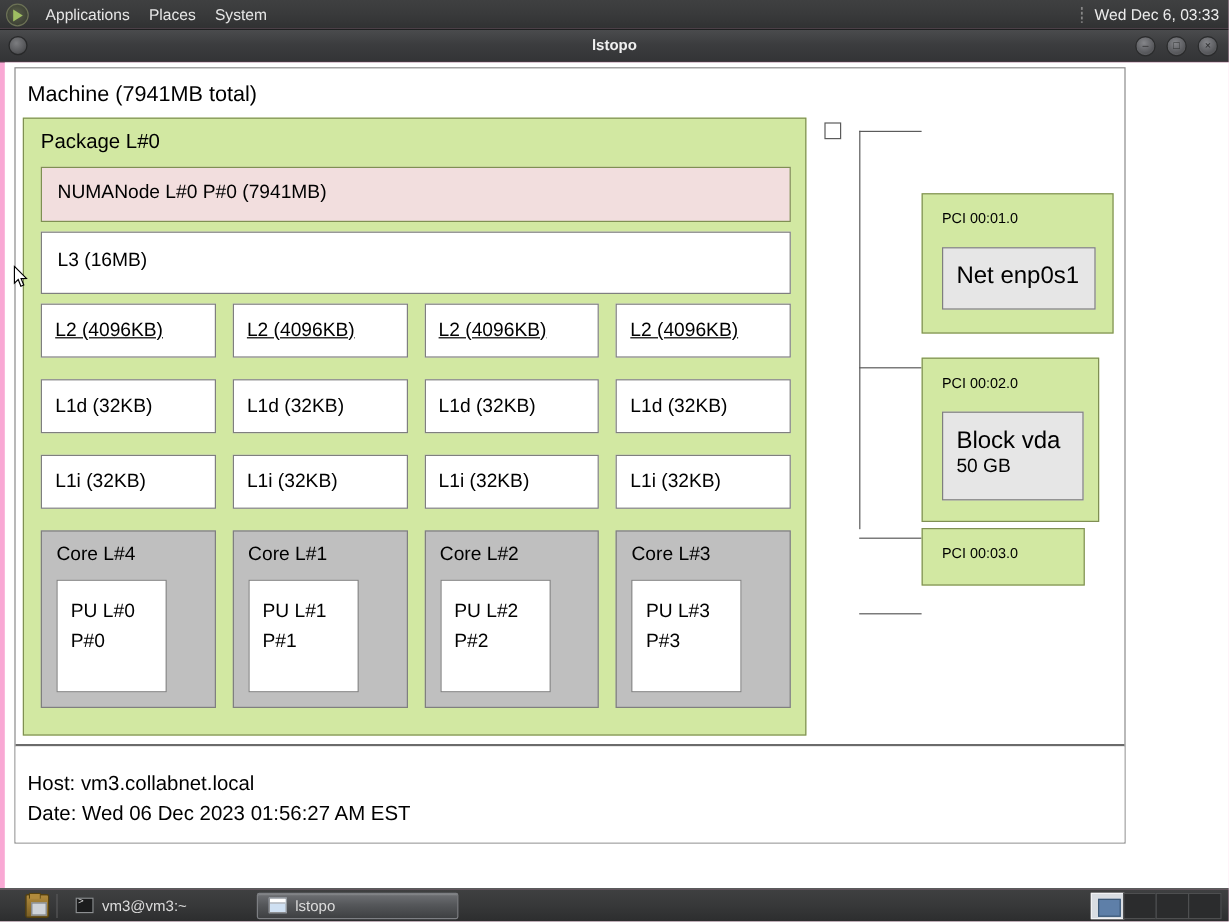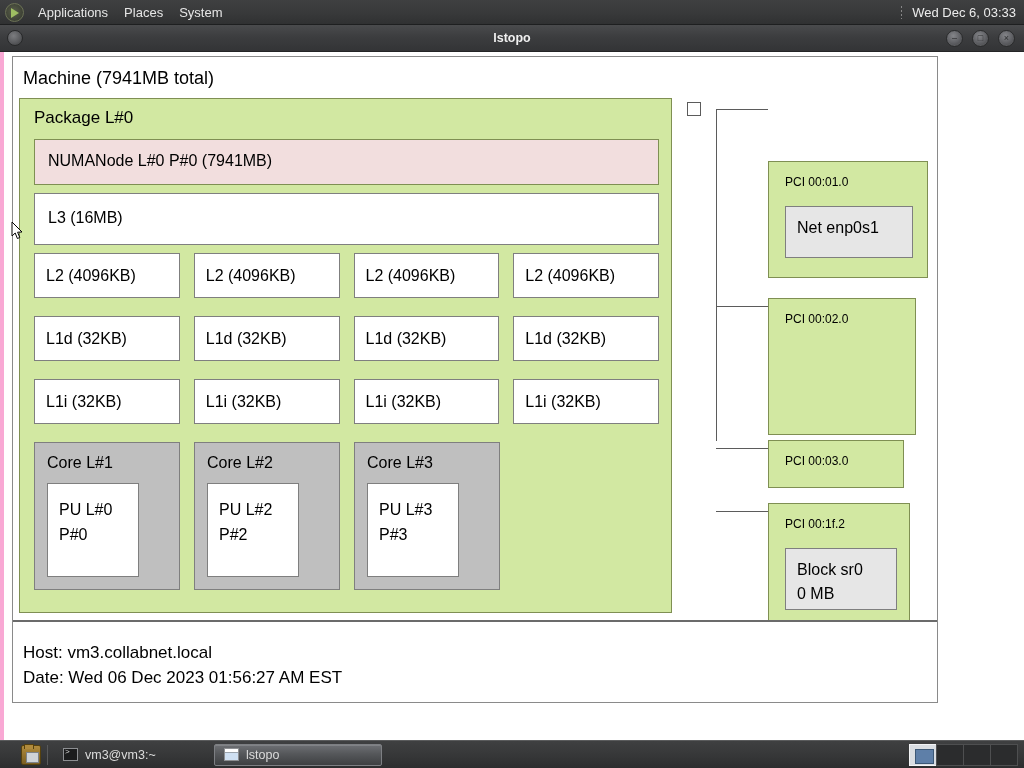--- a/index.html
+++ b/index.html
@@ -108,21 +108,21 @@
     background: #ffffff; border: 1px solid #7f7f7f;
   }
   #l3-label { position: absolute; left: 13px; top: 15px; font-size: 16px; }
 
   .cache-row { position: absolute; left: 14px; width: 625px; display: flex; }
   .cache-box {
     background: #ffffff; border: 1px solid #7f7f7f;
     display: flex; align-items: center;
     padding-left: 11px; font-size: 16px; color: #000;
   }
-  #row-l2  { top: 154px; height: 45px; }
+  #row-l2  { top: 154px; height: 45px; text-decoration: underline; }
   #row-l1d { top: 217px; height: 45px; }
   #row-l1i { top: 280px; height: 45px; border-radius: 17px; }
   .cache-box { width: 146px; height: 100%; margin-right: 14px; }
   .cache-box:last-child { margin-right: 0; }
 
   #row-cores { position: absolute; left: 14px; top: 343px; width: 625px; height: 148px; display: flex; }
   .core-box {
     width: 146px; height: 148px; margin-right: 14px;
     background: #bfbfbf; border: 1px solid #7f7f7f;
     position: relative;
@@ -150,21 +150,21 @@
 
   .pci-box {
     position: absolute; left: 87px;
     background: #d2e8a2; border: 1px solid #7f8f53;
   }
   .pci-label { position: absolute; left: 16px; top: 13px; font-size: 12px; color: #000; }
   .pci-dev {
     position: absolute; left: 16px;
     background: #e6e6e6; border: 1px solid #7f7f7f;
   }
-  .pci-dev-l1 { position: absolute; left: 11px; top: 12px; font-size: 16px; }
+  .pci-dev-l1 { position: absolute; left: 11px; top: 12px; font-size: 20px; }
   .pci-dev-l2 { position: absolute; left: 11px; top: 36px; font-size: 16px; }
 
   #pci0 { top: 63px;  width: 160px; height: 117px; }
   #pci0 .pci-dev { top: 44px; width: 128px; height: 52px; }
   #pci1 { top: 200px; width: 148px; height: 137px; }
   #pci1 .pci-dev { top: 44px; width: 118px; height: 74px; }
   #pci2 { top: 342px; width: 136px; height: 48px; }
   #pci3 { top: 405px; width: 142px; height: 122px; }
   #pci3 .pci-dev { top: 44px; width: 112px; height: 62px; }
 
@@ -307,24 +307,31 @@
 
         <div class="cache-row" id="row-l1i">
           <div class="cache-box">L1i (32KB)</div>
           <div class="cache-box">L1i (32KB)</div>
           <div class="cache-box">L1i (32KB)</div>
           <div class="cache-box">L1i (32KB)</div>
         </div>
 
         <div id="row-cores">
           <div class="core-box">
-            <div class="core-label lbl">Core L#1</div>
+            <div class="core-label lbl">Core L#4</div>
             <div class="pu-box">
               <div class="pu-l lbl">PU L#0</div>
               <div class="pu-p lbl">P#0</div>
+            </div>
+          </div>
+          <div class="core-box">
+            <div class="core-label lbl">Core L#1</div>
+            <div class="pu-box">
+              <div class="pu-l lbl">PU L#1</div>
+              <div class="pu-p lbl">P#1</div>
             </div>
           </div>
           <div class="core-box">
             <div class="core-label lbl">Core L#2</div>
             <div class="pu-box">
               <div class="pu-l lbl">PU L#2</div>
               <div class="pu-p lbl">P#2</div>
             </div>
           </div>
           <div class="core-box">
@@ -347,33 +354,30 @@
 
         <div class="pci-box" id="pci0">
           <div class="pci-label lbl">PCI 00:01.0</div>
           <div class="pci-dev">
             <div class="pci-dev-l1 lbl">Net enp0s1</div>
           </div>
         </div>
 
         <div class="pci-box" id="pci1">
           <div class="pci-label lbl">PCI 00:02.0</div>
+          <div class="pci-dev">
+            <div class="pci-dev-l1 lbl">Block vda</div>
+            <div class="pci-dev-l2 lbl">50 GB</div>
+          </div>
         </div>
 
         <div class="pci-box" id="pci2">
           <div class="pci-label lbl">PCI 00:03.0</div>
         </div>
 
-        <div class="pci-box" id="pci3">
-          <div class="pci-label lbl">PCI 00:1f.2</div>
-          <div class="pci-dev">
-            <div class="pci-dev-l1 lbl">Block sr0</div>
-            <div class="pci-dev-l2 lbl">0 MB</div>
-          </div>
-        </div>
       </div>
 
       <div id="info-sep"></div>
       <div id="infopanel">
         <div id="info-host" class="lbl">Host: vm3.collabnet.local</div>
         <div id="info-date" class="lbl">Date: Wed 06 Dec 2023 01:56:27 AM EST</div>
       </div>
 
       <svg id="cursor" viewBox="0 0 14 20">
         <path d="M1 1 L1 15 L4.2 12 L6.4 17.5 L8.8 16.5 L6.6 11.2 L11 11 Z" fill="#ffffff" stroke="#000000" stroke-width="1"></path>

